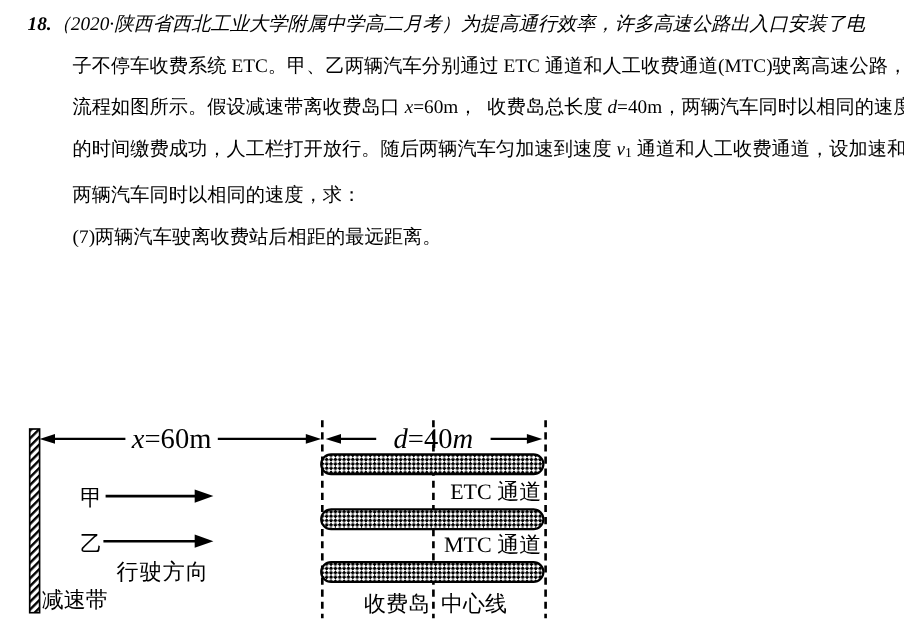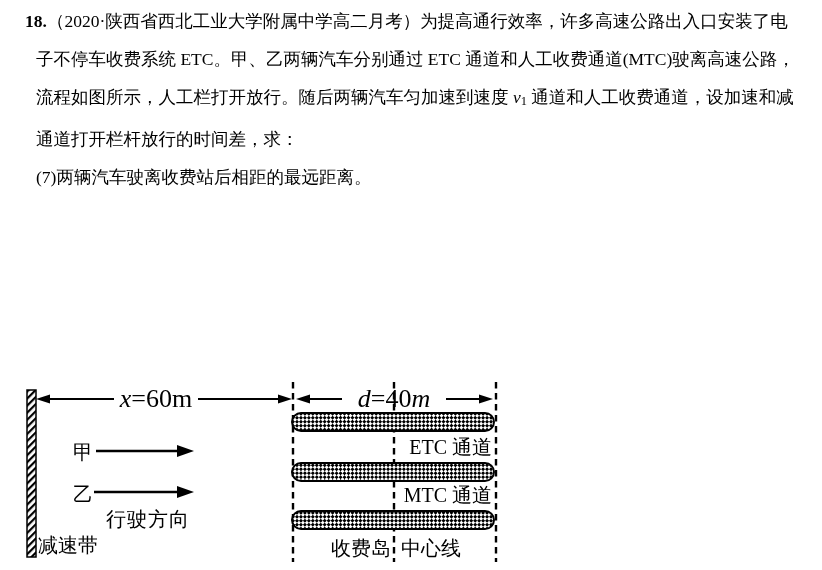--- a/index.html
+++ b/index.html
@@ -12,27 +12,27 @@
     font-family: "Liberation Serif", "DejaVu Serif", serif;
     overflow: hidden;
   }
   .problem {
     position: absolute;
     left: 0;
     top: 2px;
     width: 818px;
   }
   .p-line {
-    padding-left: 36px;
+    padding-left: 66px;
     font-size: 17.5px;
     line-height: 38px;
     white-space: pre;
     color: #000;
   }
-  .p-line.first { padding-left: 25px; }
+  .p-line.first { padding-left: 25px; font-style: italic; }
   .seg-b { font-weight: bold; }
   .seg-i { font-style: italic; }
   .seg-sub {
     font-size: 12.5px;
     font-style: normal;
     vertical-align: -2px;
   }
   .diagram {
     position: absolute;
     left: 0;
@@ -44,22 +44,23 @@
   }
 </style>
 </head>
 <body>
 
 <div class="page">
 
   <div class="problem">
       <div class="p-line first"><span class="seg-b">18.</span><span>（2020·陕西省西北工业大学附属中学高二月考）为提高通行效率，许多高速公路出入口安装了电</span></div>
       <div class="p-line"><span>子不停车收费系统 ETC。甲、乙两辆汽车分别通过 ETC 通道和人工收费通道(MTC)驶离高速公路，</span></div>
-      <div class="p-line"><span>流程如图所示，人工栏打开放行。随后两辆汽车匀加速到速度 </span><span class="seg-i">v</span><span class="seg-sub">1</span><span> 通道和人工收费通道，设加速和减</span></div>
-      <div class="p-line"><span>通道打开栏杆放行的时间差，求：</span></div>
+      <div class="p-line"><span>流程如图所示。假设减速带离收费岛口 </span><span class="seg-i">x</span><span>=60m，  收费岛总长度 </span><span class="seg-i">d</span><span>=40m，两辆汽车同时以相同的速度</span></div>
+      <div class="p-line"><span>的时间缴费成功，人工栏打开放行。随后两辆汽车匀加速到速度 </span><span class="seg-i">v</span><span class="seg-sub">1</span><span> 通道和人工收费通道，设加速和减</span></div>
+      <div class="p-line"><span>两辆汽车同时以相同的速度，求：</span></div>
       <div class="p-line"><span>(7)两辆汽车驶离收费站后相距的最远距离。</span></div>
     </div>
 
   <svg class="diagram" width="822" height="198" viewBox="0 372 822 198">
     <defs>
       <pattern id="hatch" patternUnits="userSpaceOnUse" width="5" height="5" patternTransform="rotate(45)">
         <rect width="5" height="5" fill="#fff"></rect>
         <rect width="2.2" height="5" fill="#000"></rect>
       </pattern>
       <pattern id="mesh" patternUnits="userSpaceOnUse" width="5.6" height="5.6" patternTransform="rotate(45)">

